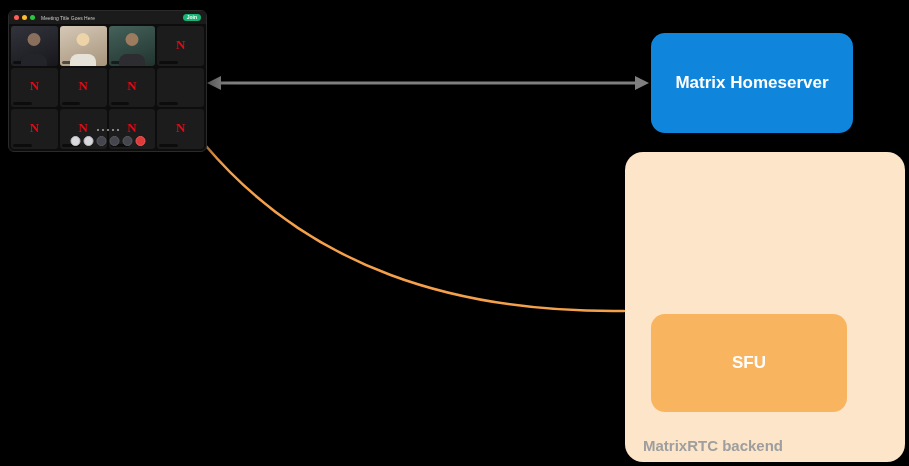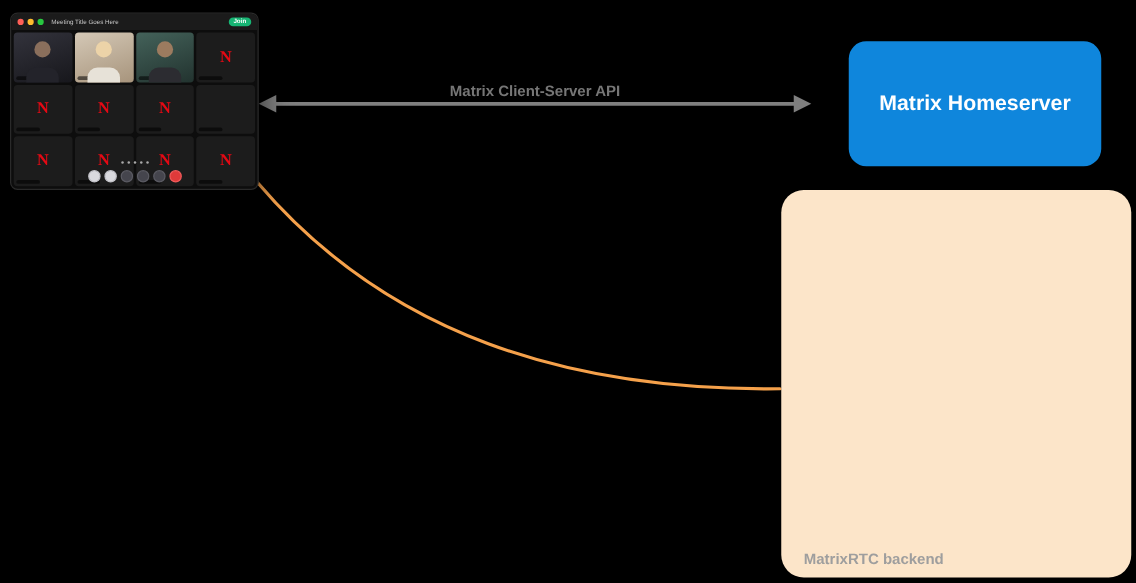--- a/index.html
+++ b/index.html
@@ -43,21 +43,20 @@
     border-radius: 14px;
     display: flex;
     align-items: center;
     justify-content: center;
     text-align: center;
     color: #fff;
     font-weight: bold;
     font-size: 17px;
     line-height: 1.3;
     z-index: 2;
-    margin-left: 28px;
   }
   #homeserver-box {
     left: 651px; top: 33px;
     width: 202px; height: 100px;
     background: #0f86dc;
   }
   #backend-container {
     position: absolute;
     left: 625px; top: 152px;
     width: 280px; height: 310px;
@@ -76,21 +75,21 @@
     left: 651px; top: 314px;
     width: 196px; height: 98px;
     background: #f9b45f;
   }
   #backend-label {
     position: absolute;
     left: 18px;
     bottom: 8px;
     color: #9e9e9e;
     font-weight: bold;
-    font-size: 12px;
+    font-size: 15px;
   }
 
   
   #call-window {
     position: absolute;
     left: 8px; top: 10px;
     width: 197px; height: 140px;
     background: #0d0d0d;
     border-radius: 6px;
     overflow: hidden;
@@ -233,31 +232,33 @@
 
   <svg id="connector-layer" viewBox="0 0 909 466" xmlns="http://www.w3.org/2000/svg">
 
     <line x1="219" y1="83" x2="637" y2="83" stroke="#7f7f7f" stroke-width="3"></line>
     <polygon points="207,83 221,76 221,90" fill="#7f7f7f"></polygon>
     <polygon points="649,83 635,76 635,90" fill="#7f7f7f"></polygon>
 
     <path d="M 206 146 C 310 268, 455 313, 624 311" stroke="#f5a14b" stroke-width="2.5" fill="none" stroke-linecap="round"></path>
   </svg>
 
-  <div class="arrow-label">Matrix Client-Server API</div>
 
   <div class="diagram-box" id="homeserver-box">
     <span>Matrix Homeserver</span>
   </div>
 
   <div id="backend-container">
     <span id="backend-label">MatrixRTC backend</span>
   </div>
 
 
+  <div class="diagram-box" id="sfu-box">
+    <span>SFU</span>
+  </div>
 
   <div id="call-window">
 
     <div id="call-header">
       <span class="traffic red"></span>
       <span class="traffic yellow"></span>
       <span class="traffic green"></span>
       <span id="call-title">Meeting Title Goes Here</span>
       <span id="join-pill">Join</span>
     </div>

